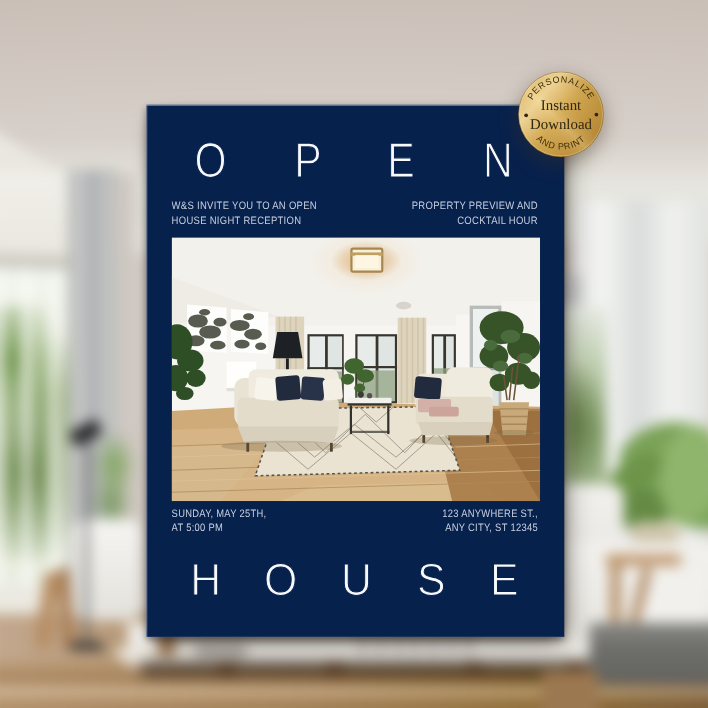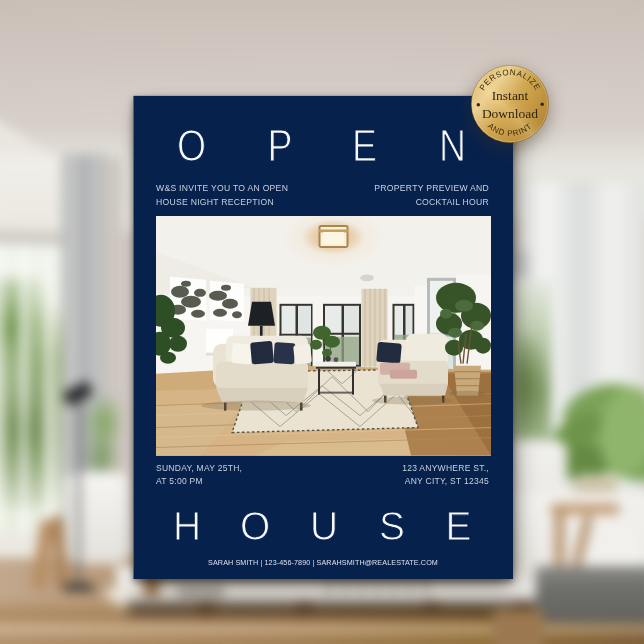--- a/index.html
+++ b/index.html
@@ -328,21 +328,20 @@
     <svg style="left:0;top:395px;width:380px;height:70px;transform:translateZ(0);" width="380" height="70" viewBox="0 0 380 70">
       <g fill="#f7f9fc" stroke="#07214d" stroke-width="1.0" font-family="Liberation Sans,sans-serif" font-size="41">
         <text x="0" y="50.5" transform="translate(39.9,0) scale(0.95,1)">H</text>
         <text x="0" y="50.5" transform="translate(107.1,0) scale(0.95,1)">O</text>
         <text x="0" y="50.5" transform="translate(176.9,0) scale(0.95,1)">U</text>
         <text x="0" y="50.5" transform="translate(246.0,0) scale(0.95,1)">S</text>
         <text x="0" y="50.5" transform="translate(312.4,0) scale(0.95,1)">E</text>
       </g>
     </svg>
 
-    <div style="left:0;top:462.5px;width:380px;font-size:7.2px;letter-spacing:.1px;color:#dde2ec;text-align:center;">SARAH SMITH&nbsp;|&nbsp;123-456-7890&nbsp;|&nbsp;SARAHSMITH@REALESTATE.COM</div>
   </div>
 
   <svg id="badge" style="left:471px;top:64.5px;width:78px;height:78px;filter:drop-shadow(0 6px 9px rgba(60,48,30,.45));" width="78" height="78" viewBox="0 0 78 78">
     <defs>
       <linearGradient id="gold" x1="0" y1="0.1" x2="1" y2="0.9">
         <stop offset="0" stop-color="#d6b466"></stop>
         <stop offset=".26" stop-color="#eed395"></stop>
         <stop offset=".5" stop-color="#d2a852"></stop>
         <stop offset=".75" stop-color="#c0923e"></stop>
         <stop offset="1" stop-color="#a87e2e"></stop>

